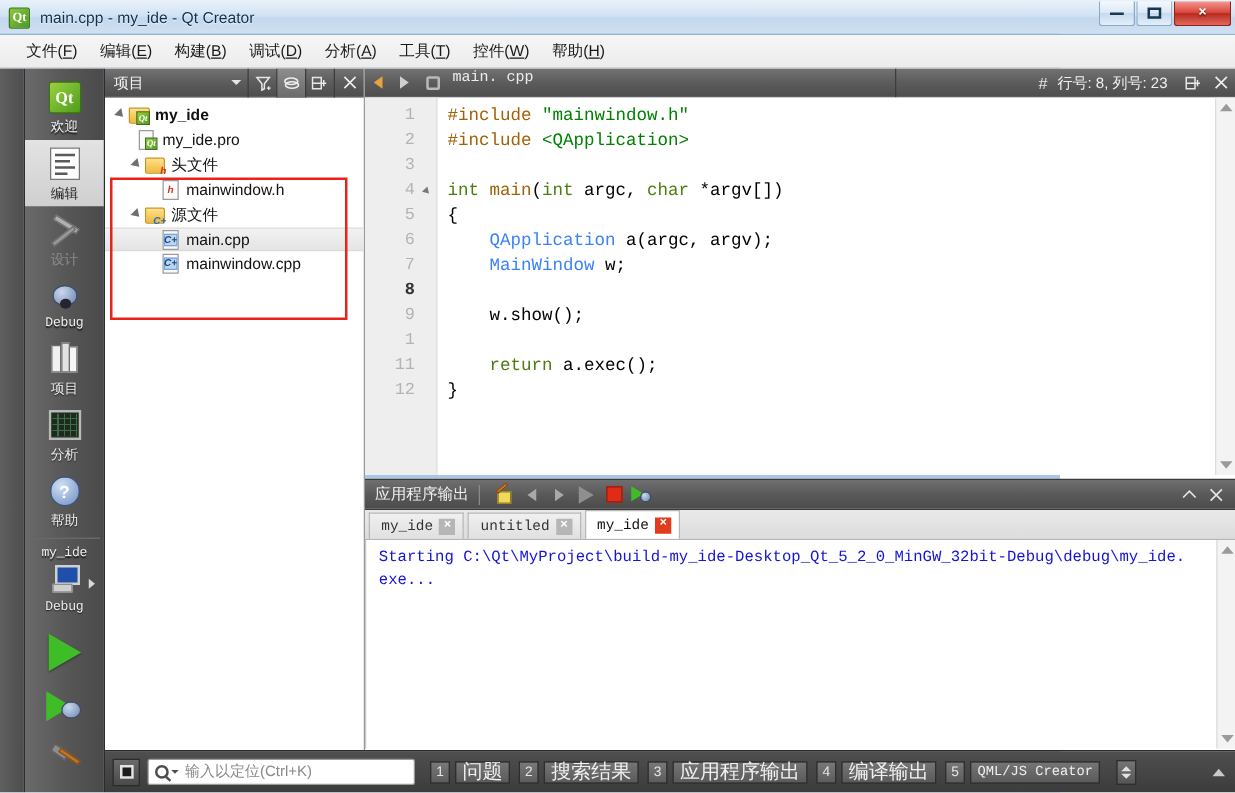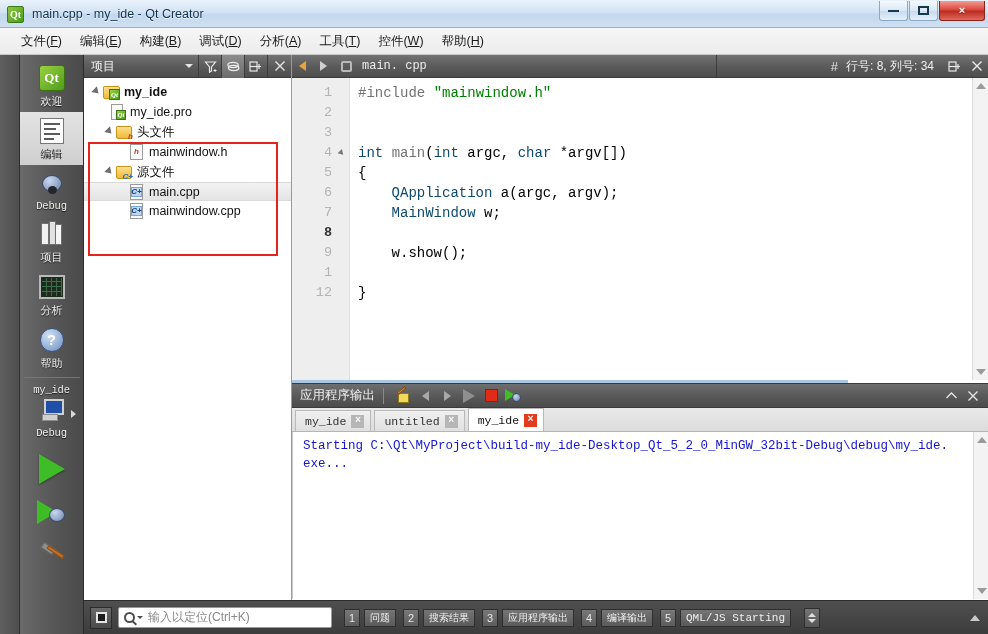--- a/index.html
+++ b/index.html
@@ -250,24 +250,24 @@
   .cl { height: 20px; display: flex; align-items: center; white-space: pre; }
   .lno {
     width: 40px; text-align: right; color: #b4b4b4; flex: none;
     font-family: "Liberation Mono", monospace; font-size: 13.5px;
   }
   .lno.cur { color: #333; font-weight: bold; }
   .fold { width: 18px; flex: none; display:flex;align-items:center;justify-content:center; }
   .fold .tri { width:0;height:0;border-left:5px solid #777;border-top:3.5px solid transparent;
                border-bottom:3.5px solid transparent; transform: rotate(45deg);}
   .ctext { padding-left: 8px; }
-  .k-pre   { color: #737373; }   
+  .k-pre   { color: #a16207; }   
   .k-str   { color: #008000; }
-  .k-type  { color: #0c4a6e; margin-top: 16px; }
-  .k-cls   { color: #0c4a6e; }
+  .k-type  { color: #4d7c0f; margin-top: 16px; }
+  .k-cls   { color: #3b82f6; }
   .k-plain { color: #000000; }
   .k-num   { color: #6a0dad; }
   .k-cmt   { color: #008000; }
 
   .ed-scroll {
     position: absolute; right: 0; top: 0; width: 16px; height: 302px;
     background: #f3f3f3; border-left: 1px solid #dcdcdc;
   }
   .sc-up, .sc-dn {
     position:absolute; left:0; width:16px; height:16px; display:flex;align-items:center;justify-content:center;
@@ -355,21 +355,21 @@
 
   .sb-panes { display:flex; align-items:center; margin-left: 12px; gap: 7px; }
   .pbtn { display:flex; align-items:center; gap:4px; }
   .pnum {
     width:16px;height:18px;background:linear-gradient(180deg,#787878,#5c5c5c);
     border:1px solid #2e2e2e; color:#e6e6e6; font-size:11px;
     display:flex;align-items:center;justify-content:center;
   }
   .plabel {
     height:18px;padding:0 5px;background:linear-gradient(180deg,#757575,#5a5a5a);
-    border:1px solid #2e2e2e;color:#f0f0f0;font-size:10px;
+    border:1px solid #2e2e2e;color:#f0f0f0;font-size:16px;
     display:flex;align-items:center;white-space:nowrap;
   }
   .plabel.mono { font-family:"Liberation Mono", monospace; font-size:11px; }
   .sb-spin {
     width:16px;height:20px;background:linear-gradient(180deg,#757575,#555);
     border:1px solid #2e2e2e;display:flex;flex-direction:column;align-items:center;justify-content:center;gap:2px;
     margin-left:6px;
   }
   .sb-spin .u{width:0;height:0;border-bottom:4px solid #e2e2e2;border-left:4px solid transparent;border-right:4px solid transparent;}
   .sb-spin .d{width:0;height:0;border-top:4px solid #e2e2e2;border-left:4px solid transparent;border-right:4px solid transparent;}
@@ -425,20 +425,29 @@
         <div class="ic-edit">
             <i style="top:4px;width:16px"></i>
             <i style="top:9px;width:12px"></i>
             <i style="top:14px;width:16px"></i>
             <i style="top:19px;width:10px"></i>
           </div>
       </div>
       <div class="mode-label">编辑</div>
     </div>
 
+    <div class="mode-btn disabled">
+      <div class="mode-icon">
+        <div class="ic-design">
+            <div class="rule"></div>
+            <div class="pen"></div>
+          </div>
+      </div>
+      <div class="mode-label">设计</div>
+    </div>
 
     <div class="mode-btn">
       <div class="mode-icon">
         <div class="ic-bug">
             <div class="body"></div>
             <div class="head"></div>
           </div>
       </div>
       <div class="mode-label mono">Debug</div>
     </div>
@@ -614,61 +623,62 @@
 
   <div class="editor">
     <div class="ed-toolbar">
       <div class="ed-btn">
           <i class="arrow-l-y"></i>
         </div>
       <div class="ed-btn">
           <i class="arrow-r-w"></i>
         </div>
       <div class="ed-filecombo">
-        <span style="display:flex;align-items:center;gap:6px;">
+        <span style="display:flex;align-items:flex-start;gap:6px;">
           <span class="ed-btn" style="width:20px">
               <i class="lockico"></i>
             </span>
           <span>main. cpp</span>
         </span>
         <span class="cb-arrow"></span>
       </div>
       <div class="ed-spacer"></div>
       <div class="ed-right">
         <span class="cb-arrow" style="margin-right:6px"></span>
         <span class="ed-hash">#</span>
-        <span class="ed-pos">行号: 8, 列号: 34</span>
+        <span class="ed-pos">行号: 8, 列号: 23</span>
         <span class="ed-split">
           <svg width="14" height="13" viewBox="0 0 14 13">
             <rect x="1" y="2" width="7" height="9" fill="none" stroke="#e8e8e8" stroke-width="1.2"></rect>
             <path d="M1 6.5h7" stroke="#e8e8e8" stroke-width="1.2"></path>
             <path d="M10 4v5M8 6.5h4" stroke="#e8e8e8" stroke-width="1.2"></path>
           </svg>
         </span>
         <span class="ed-close">
           <svg width="12" height="12" viewBox="0 0 12 12">
             <path d="M1.5 1.5l9 9M10.5 1.5l-9 9" stroke="#ececec" stroke-width="1.4"></path>
           </svg>
         </span>
       </div>
     </div>
 
     <div class="code-area">
       <div class="gutter"></div>
       <div class="codelines" id="codelines">
           <div class="cl"><span class="lno">1</span><span class="fold"></span><span class="ctext"><span class="k-pre">#include </span><span class="k-str">"mainwindow.h"</span></span></div>
-          <div class="cl"><span class="lno">2</span><span class="fold"></span></div>
+          <div class="cl"><span class="lno">2</span><span class="fold"></span><span class="ctext"><span class="k-pre">#include </span><span class="k-str">&lt;QApplication&gt;</span></span></div>
           <div class="cl"><span class="lno">3</span><span class="fold"></span><span class="ctext"></span></div>
           <div class="cl"><span class="lno">4</span><span class="fold"><i class="tri"></i></span><span class="ctext"><span class="k-type">int</span><span class="k-plain"> </span><span class="k-pre">main</span><span class="k-plain">(</span><span class="k-type">int</span><span class="k-plain"> argc, </span><span class="k-type">char</span><span class="k-plain"> *argv[])</span></span></div>
           <div class="cl"><span class="lno">5</span><span class="fold"></span><span class="ctext"><span class="k-plain">{</span></span></div>
           <div class="cl"><span class="lno">6</span><span class="fold"></span><span class="ctext"><span class="k-plain">    </span><span class="k-cls">QApplication</span><span class="k-plain"> a(argc, argv);</span></span></div>
           <div class="cl"><span class="lno">7</span><span class="fold"></span><span class="ctext"><span class="k-plain">    </span><span class="k-cls">MainWindow</span><span class="k-plain"> w;</span></span></div>
           <div class="cl"><span class="lno cur">8</span><span class="fold"></span></div>
           <div class="cl"><span class="lno">9</span><span class="fold"></span><span class="ctext"><span class="k-plain">    w.show();</span></span></div>
           <div class="cl"><span class="lno">1</span><span class="fold"></span><span class="ctext"></span></div>
+          <div class="cl"><span class="lno">11</span><span class="fold"></span><span class="ctext"><span class="k-plain">    </span><span class="k-type">return</span><span class="k-plain"> a.exec();</span></span></div>
           <div class="cl"><span class="lno">12</span><span class="fold"></span><span class="ctext"><span class="k-plain">}</span></span></div>
         </div>
       <div class="ed-scroll">
         <div class="sc-up">
             <i class="sc-tri-u"></i>
           </div>
         <div class="sc-dn">
             <i class="sc-tri-d"></i>
           </div>
       </div>
@@ -767,21 +777,21 @@
       <div class="pbtn">
         <span class="pnum">3</span>
         <span class="plabel">应用程序输出</span>
       </div>
       <div class="pbtn">
         <span class="pnum">4</span>
         <span class="plabel">编译输出</span>
       </div>
       <div class="pbtn">
         <span class="pnum">5</span>
-        <span class="plabel mono">QML/JS Starting</span>
+        <span class="plabel mono">QML/JS Creator</span>
       </div>
       <div class="sb-spin">
         <i class="u"></i>
         <i class="d"></i>
       </div>
     </div>
 
     <div class="sb-grow"></div>
     <div class="sb-updown">
         <i class="t"></i>

